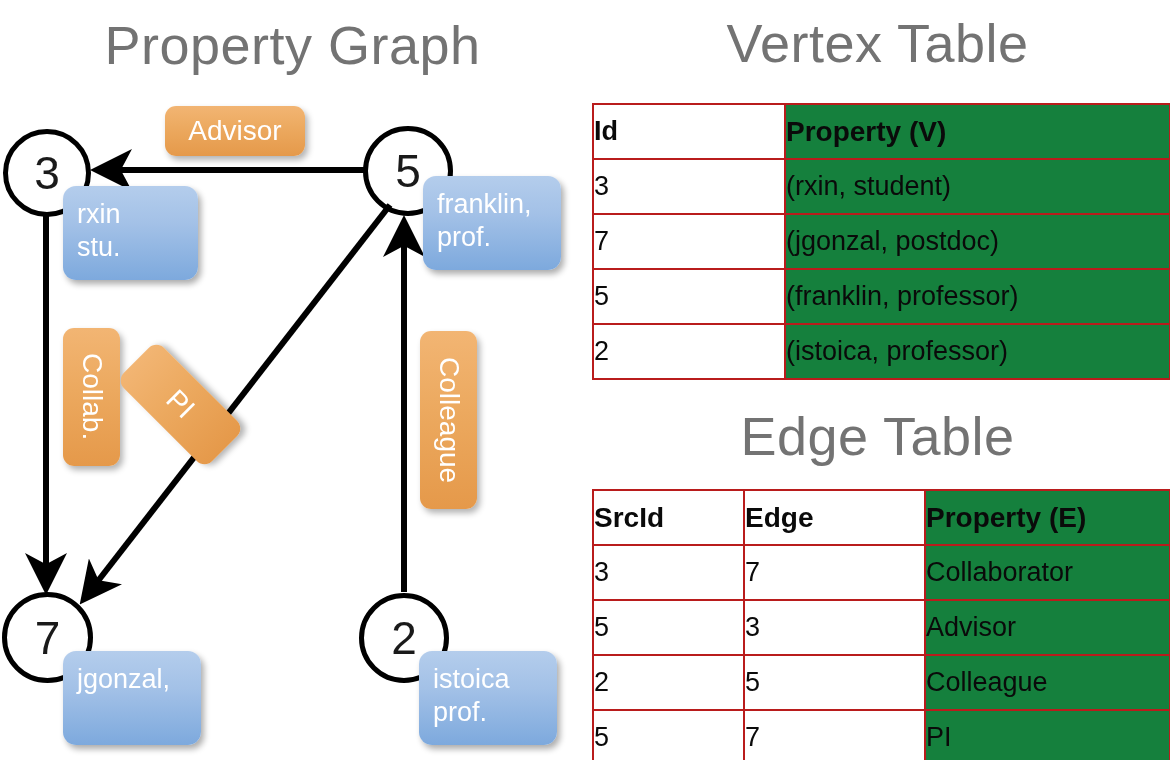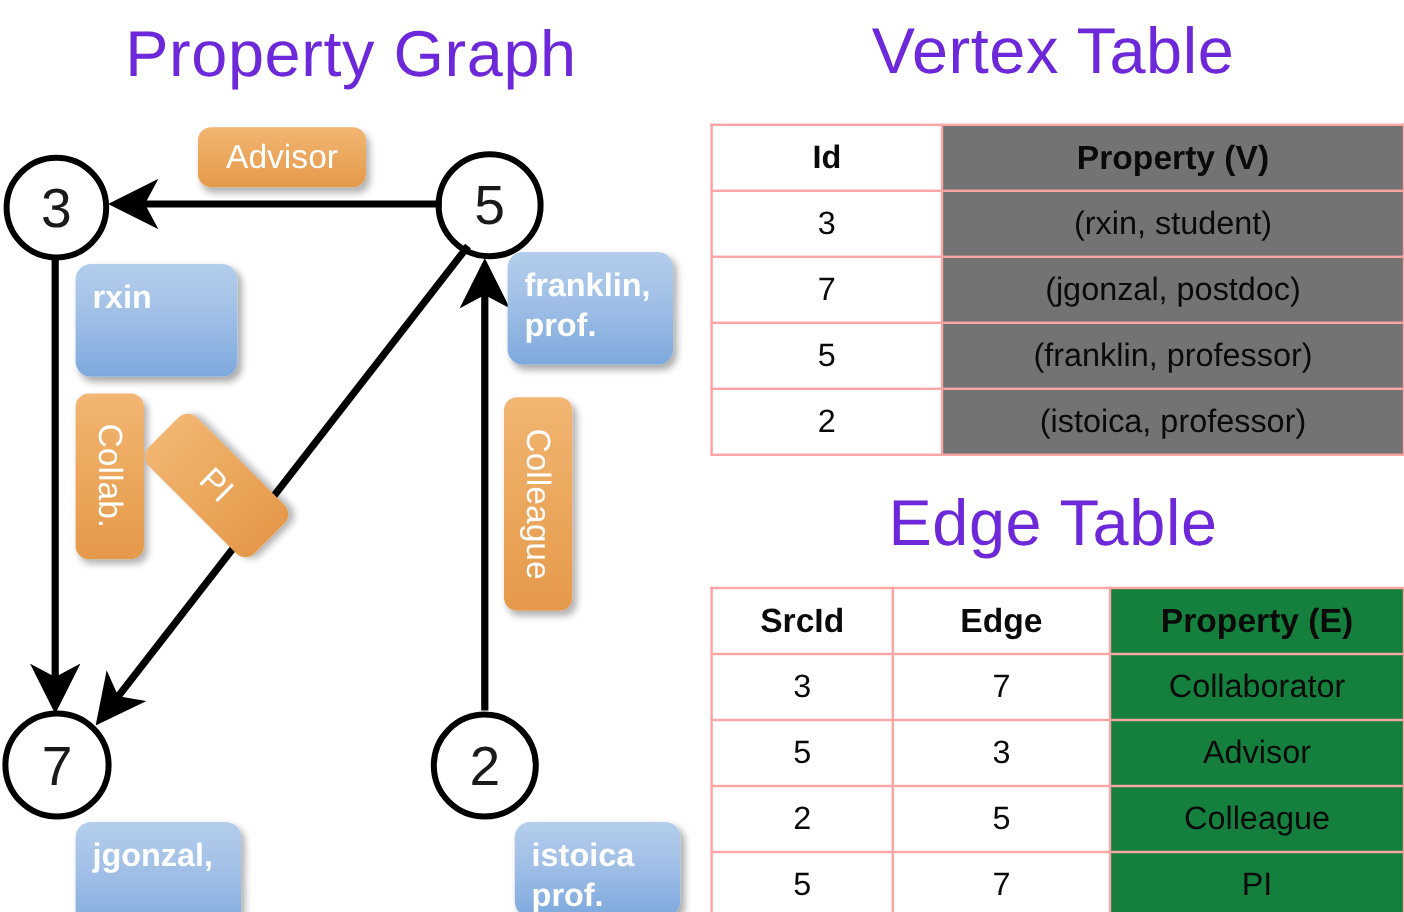--- a/index.html
+++ b/index.html
@@ -12,21 +12,21 @@
     font-family: "Liberation Sans", sans-serif;
     overflow: hidden;
   }
   .stage { position: absolute; inset: 0; }
 
   
   .title {
     position: absolute;
     font-family: "Liberation Sans", sans-serif;
     font-weight: 300;
-    color: #6d28d9;
+    color: #737373;
     white-space: nowrap;
     letter-spacing: 0.5px;
   }
   #title-property-graph { left: 0; top: 14px; width: 585px; text-align: center; font-size: 54px; }
   #title-vertex-table   { left: 585px; top: 12px; width: 585px; text-align: center; font-size: 54px; }
   #title-edge-table     { left: 585px; top: 405px; width: 585px; text-align: center; font-size: 54px; }
 
   
   #graph-svg { position: absolute; left: 0; top: 0; width: 585px; height: 760px; }
 
@@ -52,31 +52,30 @@
   #node-2 { left: 359px; top: 593px; width: 90px; height: 90px; }
 
   
   .prop-box {
     position: absolute;
     border-radius: 13px;
     background: linear-gradient(to bottom, #b4cdec 0%, #a3c1e7 40%, #7da9dd 100%);
     box-shadow: 3px 4px 6px rgba(0,0,0,0.33);
     color: #ffffff;
     font-size: 27px;
-    font-weight: 700;
+    font-weight: 400;
     font-family: "Liberation Sans", sans-serif;
     line-height: 1.22;
     padding: 12px 0 12px 14px;
     box-sizing: border-box;
-    margin-top: 34px;
   }
   #vbox-rxin     { left: 63px;  top: 186px; width: 135px; height: 94px; }
   #vbox-franklin { left: 423px; top: 176px; width: 138px; height: 94px; }
   #vbox-jgonzal  { left: 63px;  top: 651px; width: 138px; height: 94px; }
-  #vbox-istoica  { left: 429px; top: 651px; width: 138px; height: 79px; }
+  #vbox-istoica  { left: 419px; top: 651px; width: 138px; height: 94px; }
 
   
   .edge-label {
     position: absolute;
     border-radius: 11px;
     background: linear-gradient(to bottom, #f2b573 0%, #eca95f 45%, #e5994a 100%);
     box-shadow: 3px 4px 6px rgba(0,0,0,0.3);
     color: #ffffff;
     font-size: 28px;
     font-weight: 300;
@@ -96,32 +95,32 @@
   .vtext { writing-mode: vertical-rl; text-orientation: mixed; }
 
   
   table.grid {
     position: absolute;
     border-collapse: collapse;
     table-layout: fixed;
     font-family: "Liberation Sans", sans-serif;
   }
   table.grid td, table.grid th {
-    border: 2px solid #fca5a5;
-    text-align: center;
+    border: 2px solid #b91c1c;
+    text-align: left;
     font-weight: 300;
     color: #0a0a0a;
     padding: 0;
   }
   table.grid th { font-weight: 700; }
 
   #vertex-table { left: 592px; top: 103px; width: 573px; }
   #vertex-table th, #vertex-table td { height: 53px; font-size: 27px; }
   #vertex-table .col-id  { width: 190px; background: #ffffff; }
-  #vertex-table .col-prop{ width: 383px; background: #737373; }
+  #vertex-table .col-prop{ width: 383px; background: #15803d; }
   #vertex-table th.col-prop { font-size: 28px; }
 
   #edge-table { left: 592px; top: 489px; width: 571px; }
   #edge-table th, #edge-table td { height: 53px; font-size: 27px; }
   #edge-table .col-src { width: 149px; background: #ffffff; }
   #edge-table .col-dst { width: 179px; background: #ffffff; }
   #edge-table .col-prop{ width: 243px; background: #15803d; }
   #edge-table th.col-prop { font-size: 28px; }
   #edge-table th.col-src, #edge-table th.col-dst { font-size: 28px; }
 </style>
@@ -158,20 +157,21 @@
   </div>
   <div class="node-circle" id="node-7">
     <span>7</span>
   </div>
   <div class="node-circle" id="node-2">
     <span>2</span>
   </div>
 
   <div class="prop-box" id="vbox-rxin">
     <div>rxin</div>
+    <div>stu.</div>
   </div>
   <div class="prop-box" id="vbox-franklin">
     <div>franklin,</div>
     <div>prof.</div>
   </div>
   <div class="prop-box" id="vbox-jgonzal">
     <div>jgonzal,</div>
   </div>
   <div class="prop-box" id="vbox-istoica">
     <div>istoica</div>

